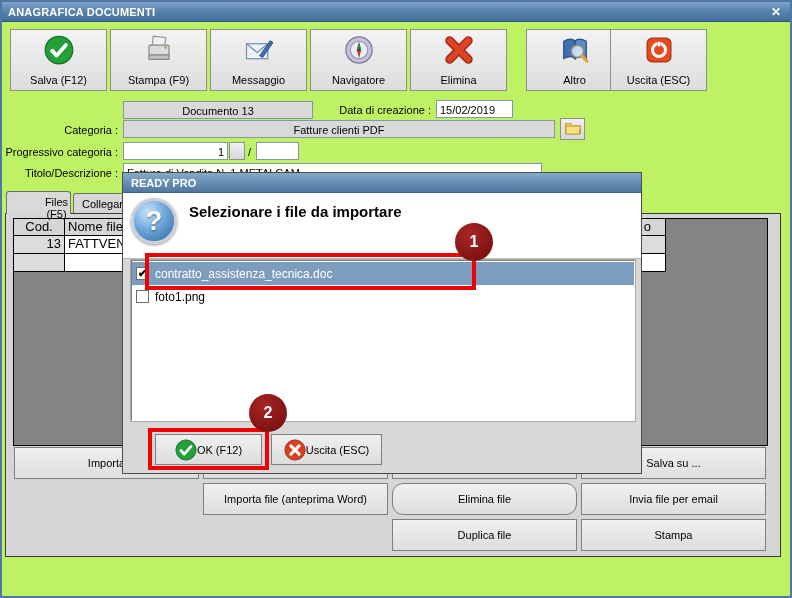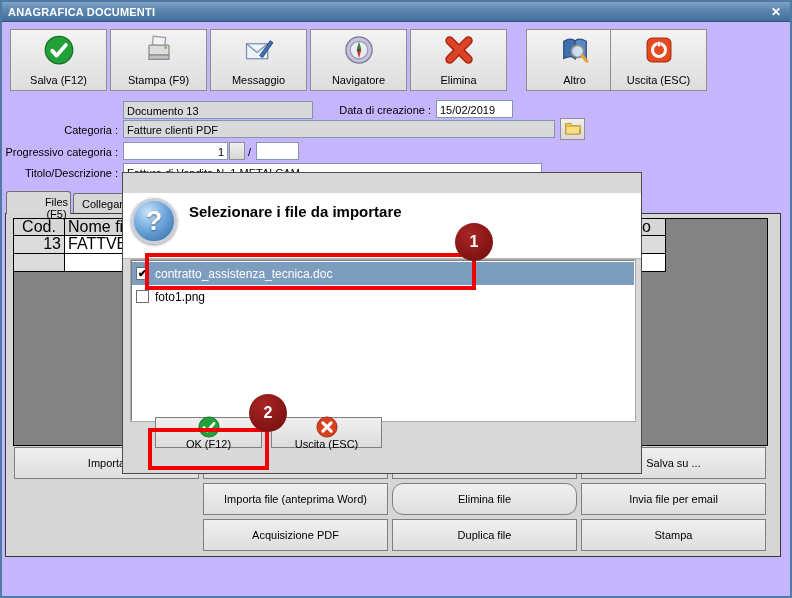--- a/index.html
+++ b/index.html
@@ -1,20 +1,20 @@
 <!DOCTYPE html>
 <html><head>
 <meta charset="utf-8">
 <style>
   * { margin:0; padding:0; box-sizing:border-box; }
   html,body { width:792px; height:598px; }
   body { font-family:"Liberation Sans", sans-serif; font-size:11px; color:#000; }
   #win {
     position:relative; width:792px; height:598px; overflow:hidden;
-    background:#c4b5fd; border:2px solid #4F7AA6;
+    background:#bef264; border:2px solid #4F7AA6;
   }
   
   .titlebar {
     position:absolute; left:0; top:0; width:788px; height:20px;
     background:linear-gradient(180deg,#7FA3C6 0%,#5A84AF 45%,#436D9B 100%);
     border-bottom:1px solid #2F5579;
     display:flex; align-items:center; padding:0 6px;
   }
   .titlebar .wtitle { color:#fff; font-weight:bold; font-size:11px; letter-spacing:.2px; }
   .titlebar .close { margin-left:auto; color:#fff; font-weight:bold; font-size:12px; cursor:default; padding:0 3px; }
@@ -27,33 +27,33 @@
     padding-bottom:4px;
   }
   .tbtn .ticon { position:absolute; top:5px; left:50%; transform:translateX(-50%); width:30px; height:30px; }
   .tbtn .tlabel { font-size:11px; }
   
   .flabel { position:absolute; height:16px; text-align:right; font-size:11px; line-height:16px; }
   .field {
     position:absolute; height:18px; font-size:11px; line-height:16px; padding:1px 3px;
     background:#fff; border:1px solid #8296AC;
   }
-  .field.readonly { background:#D9D9D9; }
+  .field.readonly { background:#D9D9D9;text-align:center; }
   .smallbtn { position:absolute; background:linear-gradient(180deg,#EFEFEF,#D8D8D8); border:1px solid #8F8F8F; }
   .iconbtn { display:flex; align-items:center; justify-content:center; }
   
   .tab {
     position:absolute; background:#D6D6D6; border:1px solid #6F6F6F; border-bottom:none;
     border-radius:3px 3px 0 0; text-align:center; font-size:11px; padding-top:4px;
   }
   .tab.active { z-index:3; background:#D9D9D9; }
   .tabpage { position:absolute; left:3px; top:211px; width:776px; height:344px; border:1px solid #3A3A3A; background:#D6D6D6; }
   
   .grid { position:absolute; left:11px; top:216px; width:755px; height:228px; background:#848484; border:1px solid #000; }
-  .gcell { position:absolute; border-right:1px solid #000; border-bottom:1px solid #000; font-size:16px; line-height:16px; padding:0 3px; overflow:hidden; white-space:nowrap; }
+  .gcell { position:absolute; border-right:1px solid #000; border-bottom:1px solid #000; font-size:13px; line-height:16px; padding:0 3px; overflow:hidden; white-space:nowrap; }
   .gcell.head { background:#D6D6D6; text-align:center; }
   .gcell.graycell { background:#DCDCDC; }
   .gcell.white { background:#fff; }
   
   .abtn {
     position:absolute; width:185px; height:32px;
     background:linear-gradient(180deg,#F0F0F0,#DEDEDE); border:1px solid #7F7F7F;
     display:flex; align-items:center; justify-content:center; font-size:11px;
   }
   .abtn.focused { border:2px solid #2A2A2A; }
@@ -83,23 +83,23 @@
     border-right:1px solid #fff; border-bottom:1px solid #fff;
     outline:1px solid #A9A9A9;
   }
   .lrow { position:absolute; left:0; width:502px; height:23px; display:flex; align-items:center; font-size:12px; }
   .lrow.selected { background:#7D9DBE; color:#fff; }
   .cbox {
     width:13px; height:13px; background:#fff; border:1px solid #6E6E6E; margin:0 6px 0 4px;
     display:flex; align-items:center; justify-content:center; font-size:11px; font-weight:bold; color:#000; line-height:11px;
   }
   .dlg-btn {
-    position:absolute; top:244px; height:31px;
+    position:absolute; top:261px; height:31px;
     background:linear-gradient(180deg,#F0F0F0,#DCDCDC); border:1px solid #7F7F7F;
-    display:flex; align-items:center; justify-content:center; font-size:11px;flex-direction:column;
+    display:flex; align-items:center; justify-content:center; font-size:11px;
   }
   .dlg-btn .bicon { width:22px; height:22px; flex:0 0 22px; }
   
   .hl-rect { position:absolute; border:4px solid #EE0202; z-index:20; }
   .badge {
     position:absolute; width:38px; height:38px; border-radius:50%; z-index:21;
     background:radial-gradient(circle at 38% 30%, #A82525, #7E1212 75%);
     display:flex; align-items:center; justify-content:center;
     color:#fff; font-size:16px; font-weight:bold;
   }
@@ -233,25 +233,27 @@
 
   <div class="abtn" style="left:12px;  top:445px;">Importa</div>
   <div class="abtn" style="left:201px; top:445px;"></div>
   <div class="abtn" style="left:390px; top:445px;"></div>
   <div class="abtn" style="left:579px; top:445px;">Salva su ...</div>
 
   <div class="abtn" style="left:201px; top:481px;">Importa file (anteprima Word)</div>
   <div class="abtn" style="left:390px; top:481px;border-radius:11px;">Elimina file</div>
   <div class="abtn" style="left:579px; top:481px;">Invia file per email</div>
 
-  <div class="abtn" style="left:201px; top:517px;">Acquisizione PDF</div>
   <div class="abtn" style="left:390px; top:517px;">Duplica file</div>
   <div class="abtn" style="left:579px; top:517px;">Stampa</div>
 
   <div class="dialog">
+    <div class="dlg-titlebar">
+      <span>READY PRO</span>
+    </div>
     <div class="dlg-white">
       <div class="qicon">?</div>
       <div class="dlg-heading">Selezionare i file da importare</div>
     </div>
     <div class="dlg-list">
       <div class="lrow selected" style="top:1px;">
         <span class="cbox">✔</span>
         <span>contratto_assistenza_tecnica.doc</span>
       </div>
       <div class="lrow" style="top:24px;">

